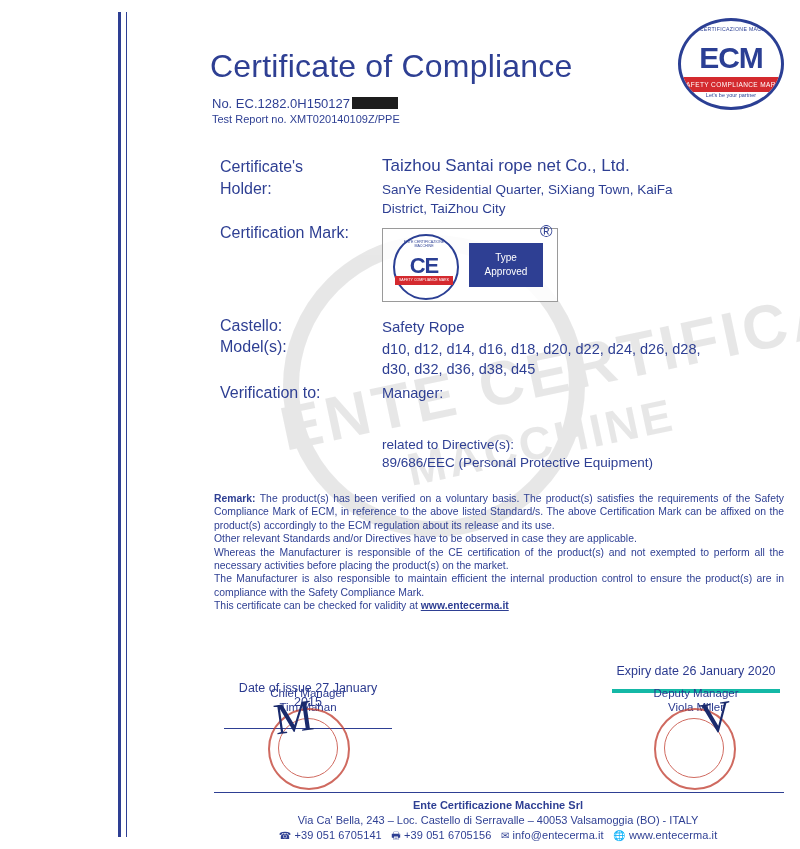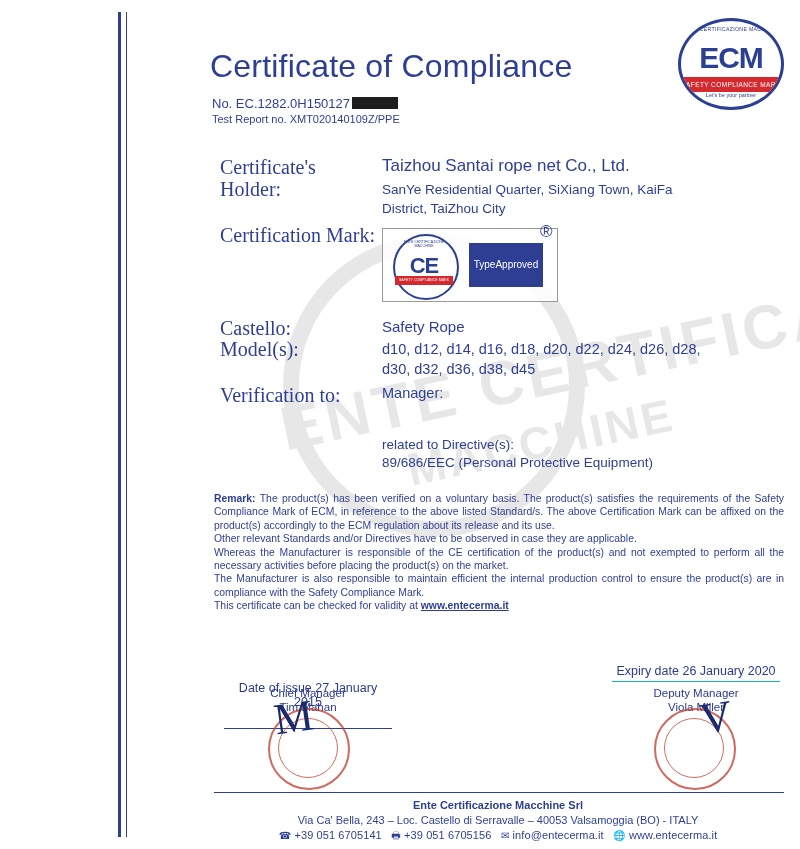--- a/index.html
+++ b/index.html
@@ -169,23 +169,22 @@
     position: absolute;
     left: 0; top: 71px;
     width: 100px;
     text-align: center;
     font-size: 5.5px;
     color: #2b3f94;
   }
   
   .label {
     position: absolute;
-    font-size: 20px;
-    color: #2e3f93;
-    font-family: Liberation Serif, serif;
+    font-size: 16px;
+    color: #2e3f93;
   }
   .value {
     position: absolute;
     font-size: 15px;
     color: #2e3f93;
   }
   .holder-label { left: 24px; top: 156px; line-height: 22px; }
   .holder-name  { left: 186px; top: 156px; font-size: 17px; }
   .holder-addr  { left: 186px; top: 180px; font-size: 13.5px; line-height: 19px; width: 330px; }
   .mark-label   { left: 24px; top: 224px; }
@@ -230,21 +229,21 @@
     background: #d42a2f; color: #fff; font-size: 3.6px; text-align: center; line-height: 9px;
   }
   .type-approved {
     position: absolute;
     left: 86px; top: 14px;
     width: 74px; height: 44px;
     background: #2e3f93;
     color: #ffffff;
     font-size: 10px;
     display: flex;
-    flex-direction: row;
+    flex-direction: column;
     align-items: center;
     justify-content: center;
     line-height: 14px;
   }
   .reg-mark {
     position: absolute;
     left: 344px;
     top: 222px;
     font-size: 17px;
     color: #2e3f93;
@@ -275,22 +274,22 @@
     border-bottom: 1px solid #2e3f93;
     padding-bottom: 19px;
     width: 168px;
     text-align: center;
     margin-top: 17px;
   }
   .expiry-date {
     position: absolute;
     right: 20px; top: 664px;
     font-size: 12.5px;
-    border-bottom: 1px solid #14b8a6;
-    padding-bottom: 3px;
+    border-bottom: 4px solid #14b8a6;
+    padding-bottom: 11px;
     width: 168px;
     text-align: center;
   }
   .sig-left {
     position: absolute;
     left: 28px; top: 686px;
     width: 168px; text-align: center;
     font-size: 11.5px; line-height: 14px;
   }
   .sig-right {

